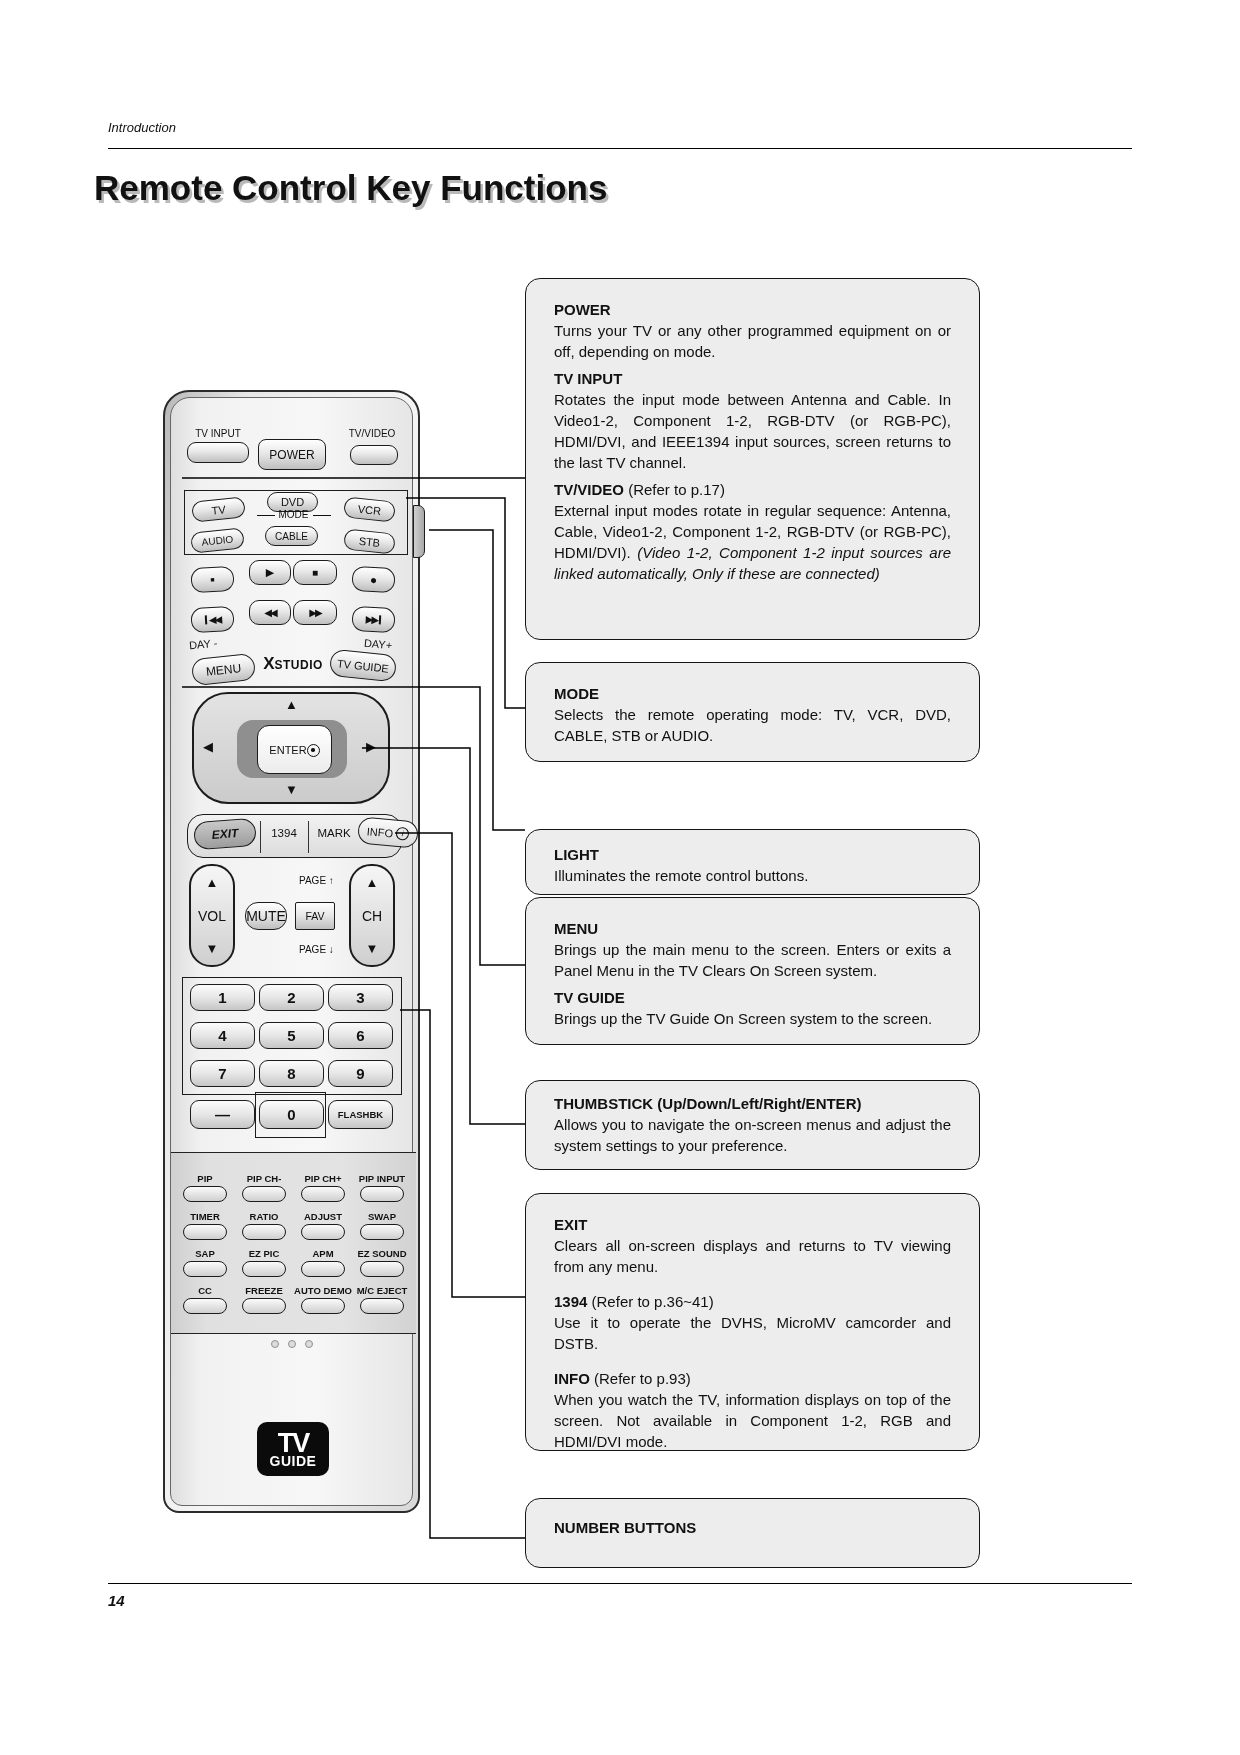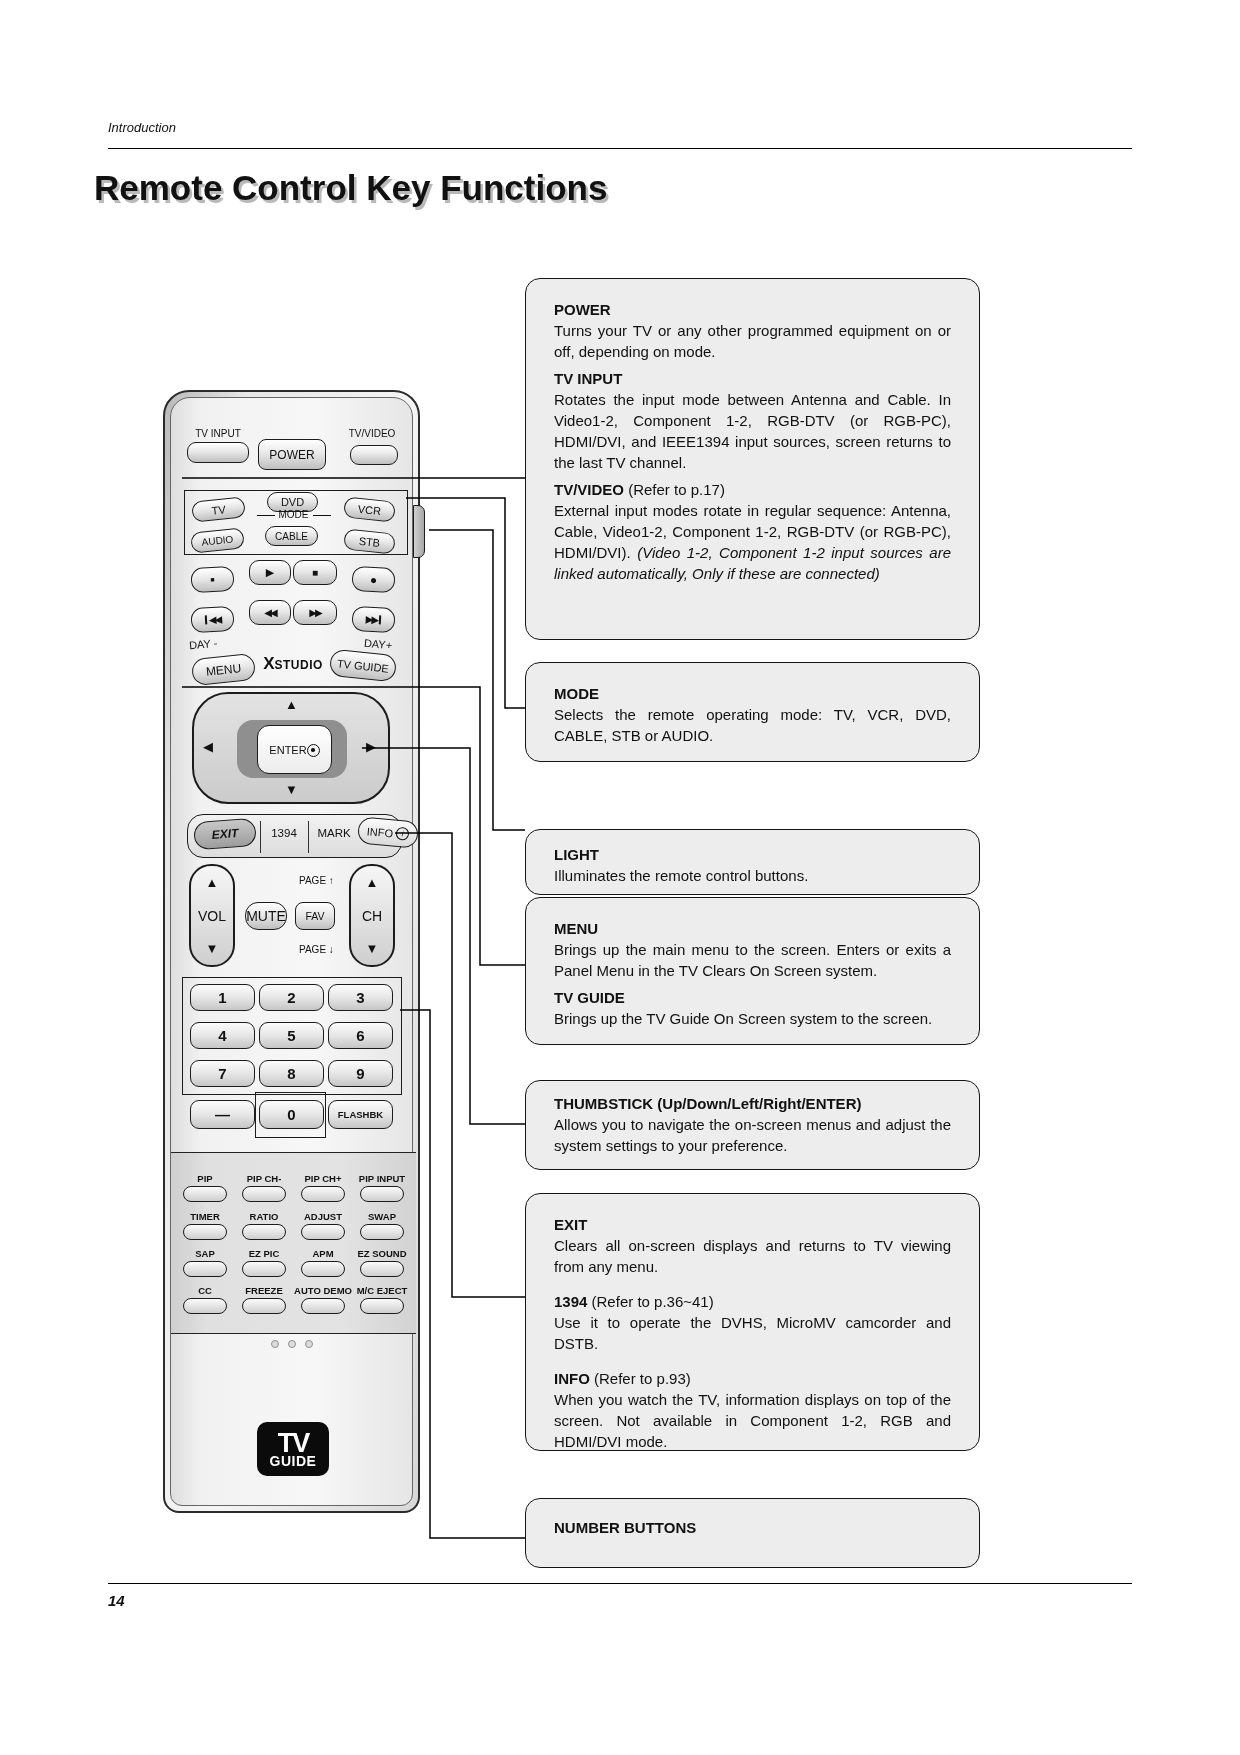--- a/index.html
+++ b/index.html
@@ -194,21 +194,21 @@
       <span class="rk-label">VOL</span>
       <span>▼</span>
     </div>
     <div class="rocker" style="left:184px;top:472px;">
       <span>▲</span>
       <span class="rk-label">CH</span>
       <span>▼</span>
     </div>
     <div class="rlabel" style="left:134px;top:483px;"><span>PAGE</span> <b>↑</b></div>
     <div class="btn" style="left:80px;top:510px;width:42px;height:28px;border-radius:13px;font-size:14px;">MUTE</div>
-    <div class="btn" style="left:130px;top:510px;width:40px;height:28px;border-radius:8px;font-size:10.5px;">FAV</div>
+    <div class="btn" style="left:130px;top:510px;width:40px;height:28px;border-radius:2px;font-size:10.5px;">FAV</div>
     <div class="rlabel" style="left:134px;top:552px;"><span>PAGE</span> <b>↓</b></div>
 
     <div class="keypad"></div>
     <div class="zero-frame"></div>
     <div class="btn numbtn" style="left:25px;top:592px;width:65px;height:27px;">1</div>
     <div class="btn numbtn" style="left:94px;top:592px;width:65px;height:27px;">2</div>
     <div class="btn numbtn" style="left:163px;top:592px;width:65px;height:27px;">3</div>
     <div class="btn numbtn" style="left:25px;top:630px;width:65px;height:27px;">4</div>
     <div class="btn numbtn" style="left:94px;top:630px;width:65px;height:27px;">5</div>
     <div class="btn numbtn" style="left:163px;top:630px;width:65px;height:27px;">6</div>

